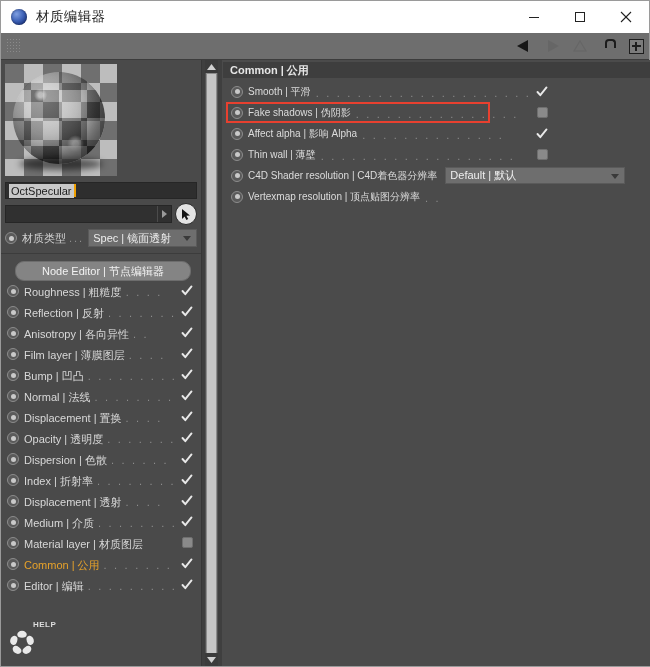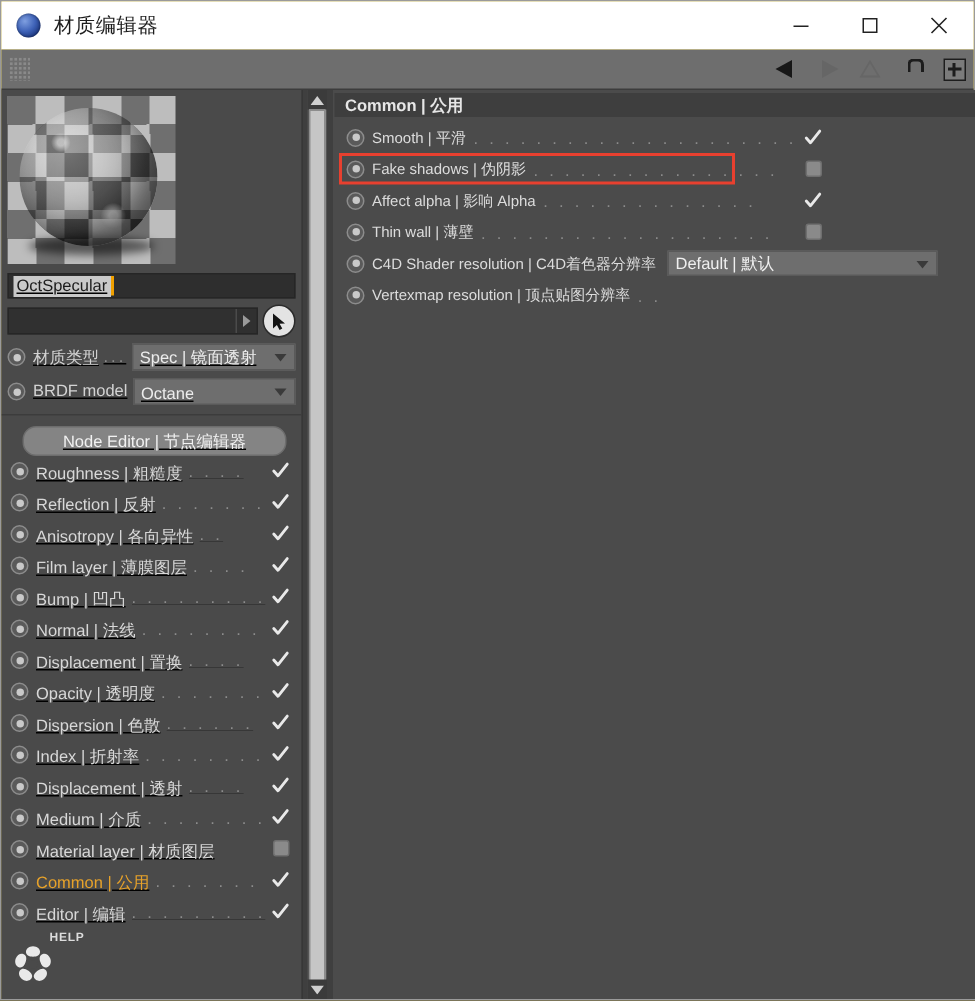--- a/index.html
+++ b/index.html
@@ -2,21 +2,21 @@
 <html><head>
 <meta charset="utf-8">
 <style>
   html,body{margin:0;padding:0;}
   body{
     width:650px;height:667px;overflow:hidden;
     font-family:"Liberation Sans","DejaVu Sans",sans-serif;
     background:#3a3a3a;
     -webkit-font-smoothing:antialiased;
   }
-  .win{position:relative;width:650px;height:667px;background:#fde047;border:1px solid #9a9a9a;box-sizing:border-box;}
+  .win{position:relative;width:650px;height:667px;background:#7dd3fc;border:1px solid #9a9a9a;box-sizing:border-box;}
 
   
   .titlebar{height:32px;background:#ffffff;display:flex;align-items:center;position:relative;}
   .title-icon{width:16px;height:16px;margin-left:10px;margin-right:9px;border-radius:50%;
     background:radial-gradient(circle at 35% 32%, #7f9fe0 0%, #3f63b8 45%, #1f3a84 75%, #142a63 100%);
     box-shadow:inset 0 0 2px rgba(0,0,0,.5);}
   .title-text{font-size:13.5px;color:#1d1d1d;letter-spacing:.4px;}
   .wbtns{position:absolute;right:0;top:0;height:32px;display:flex;}
   .wbtn{width:46px;height:32px;display:flex;align-items:center;justify-content:center;color:#222;font-size:13px;}
   .wbtn svg{display:block;}
@@ -32,21 +32,21 @@
   .lock-ico{width:13px;height:15px;position:relative;}
   .lock-ico .body{position:absolute;bottom:0;left:0;width:13px;height:9px;background:#1c1c1c;border-radius:1.5px;}
   .lock-ico .shk{position:absolute;top:0;left:3px;width:7px;height:7px;border:2px solid #1c1c1c;border-bottom:none;border-radius:4px 4px 0 0;}
   .boxplus{width:15px;height:15px;border:1.6px solid #1d1d1d;box-sizing:border-box;position:relative;background:#7b7b7b;}
   .boxplus:before,.boxplus:after{content:"";position:absolute;background:#1d1d1d;}
   .boxplus:before{left:2px;right:2px;top:5.5px;height:1.6px;}
   .boxplus:after{top:2px;bottom:2px;left:5.5px;width:1.6px;}
 
   
   .body{position:absolute;top:59px;left:0;right:0;bottom:0;display:flex;background:#4a4a4a;}
-  .left{width:200px;position:relative;background:#4a4a4a;flex:none;overflow:hidden;text-decoration:underline;}
+  .left{width:200px;position:relative;background:#4a4a4a;flex:none;overflow:hidden;}
   .scroll-col{width:20px;background:#3f3f3f;flex:none;position:relative;border-left:1px solid #373737;}
   .right{flex:1;background:#4b4b4b;position:relative;padding-top:2px;}
 
   
   .preview-wrap{padding:4px 4px 0 4px;}
   .preview{width:112px;height:112px;position:relative;overflow:hidden;background:
      repeating-conic-gradient(#bdbdbd 0% 25%, #6f6f6f 0% 50%) 0 0/38px 38px;}
   .sphere{position:absolute;left:8px;top:8px;width:92px;height:92px;border-radius:50%;
     background:
       radial-gradient(circle at 68% 78%, rgba(255,255,255,.65) 0 3%, rgba(255,255,255,0) 9%),
@@ -217,30 +217,20 @@
             <i></i>
           </span>
         <span class="clabel">材质类型</span>
         <span class="clabel dots" style="margin-left:3px;color:#8d8d8d;letter-spacing:2px;">...</span>
         <div class="combo">
           <span>Spec | 镜面透射</span>
           <i class="car"></i>
         </div>
       </div>
 
-      <div class="comborow">
-        <span class="radio">
-            <i></i>
-          </span>
-        <span class="clabel">BRDF model</span>
-        <div class="combo">
-          <span>Octane</span>
-          <i class="car"></i>
-        </div>
-      </div>
 
       <div class="divider"></div>
 
       <div class="nodebtn">
         <span>Node Editor | 节点编辑器</span>
       </div>
 
       <div id="channel-list" style="margin-top:4px;">
           <div class="chan">
             <span class="radio">

